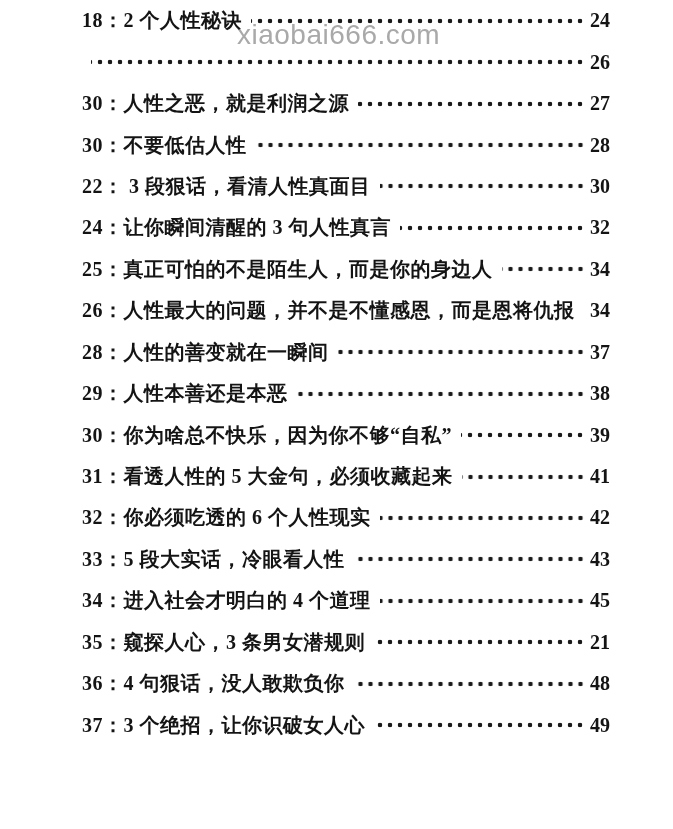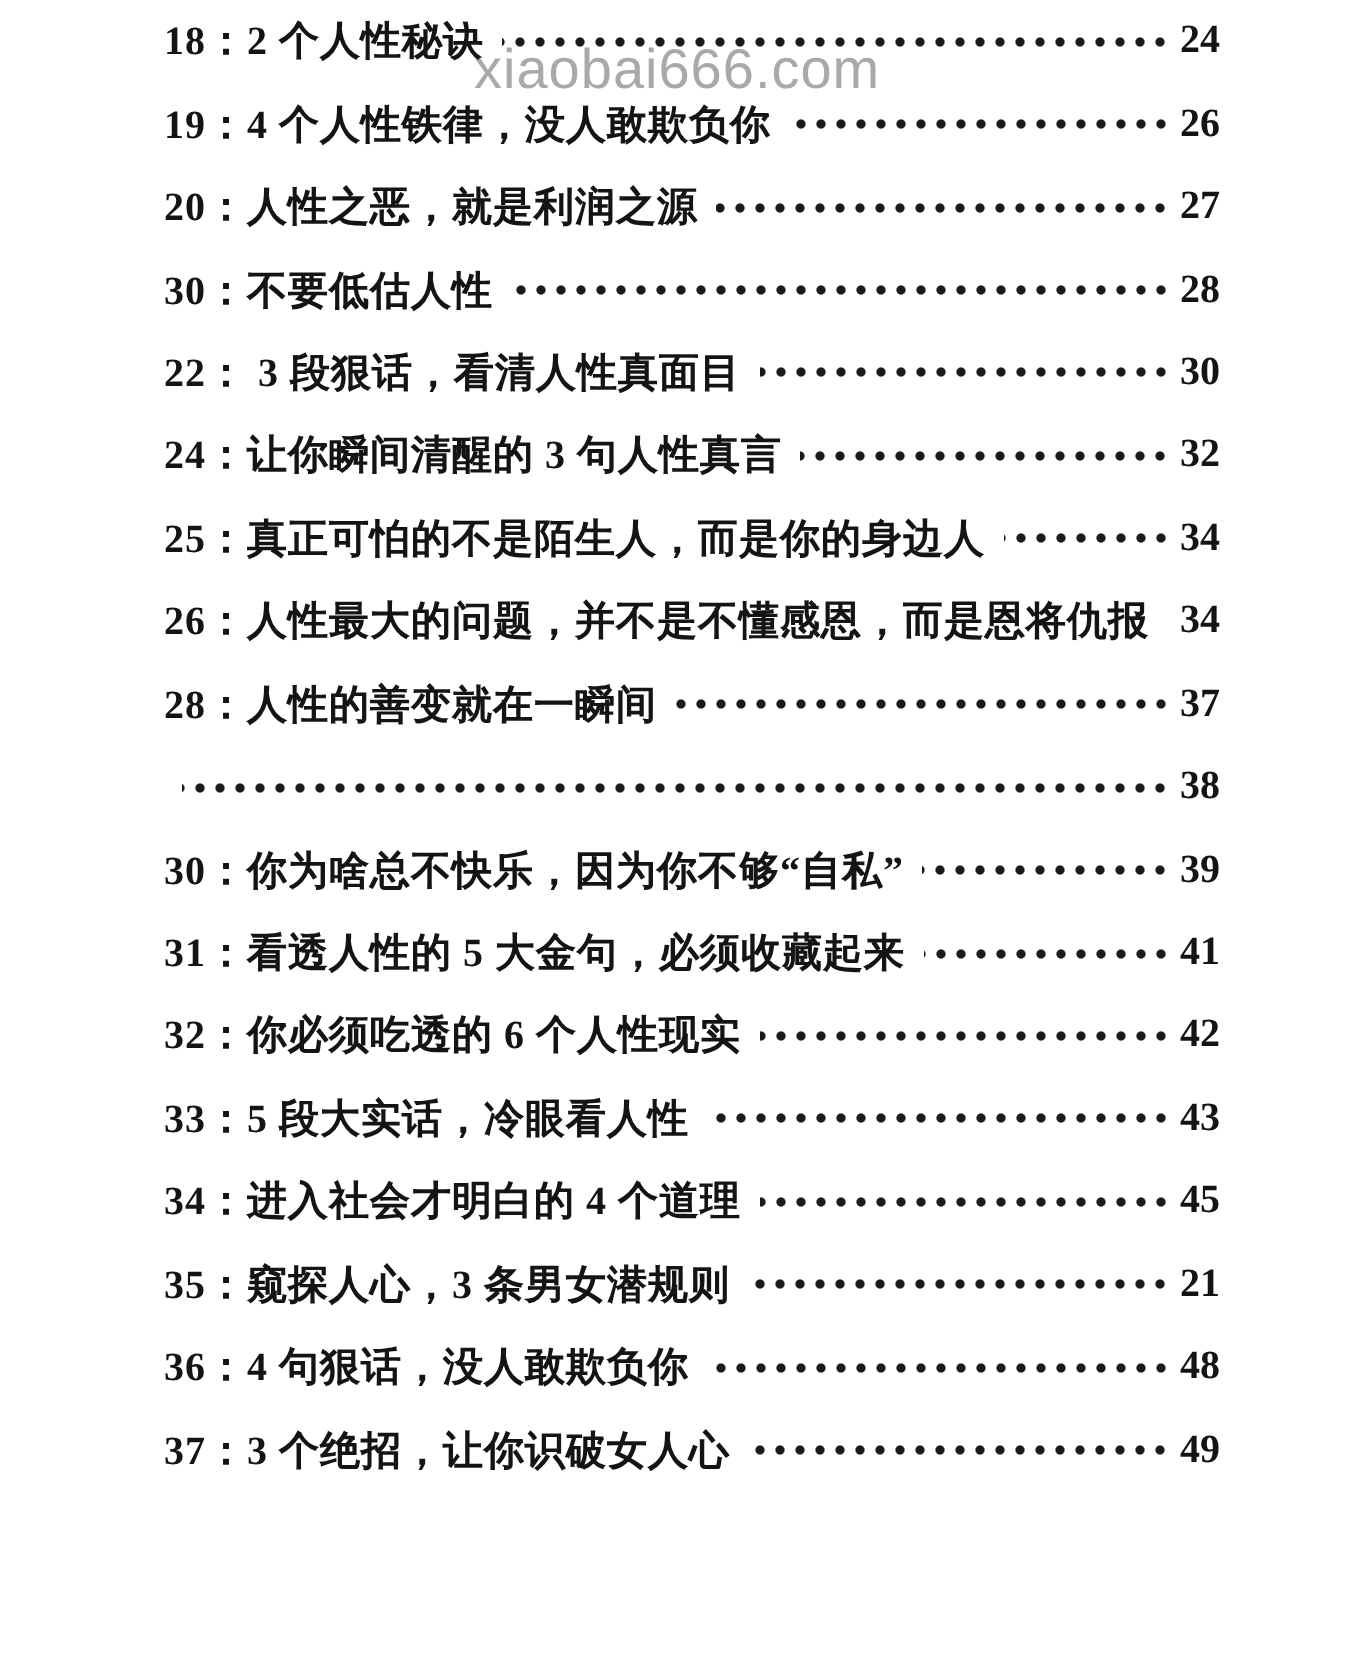--- a/index.html
+++ b/index.html
@@ -79,27 +79,26 @@
   <div class="watermark">xiaobai666.com</div>
 
   <div class="toc">
   <div class="toc-row">
     <span class="toc-title">18：2 个人性秘诀</span>
     <span class="toc-leader"></span>
     <span class="toc-page">24</span>
   </div>
 
   <div class="toc-row">
-    <span class="toc-title">19：4 个人性铁律，没人敢欺负你</span>
     <span class="toc-leader"></span>
     <span class="toc-page">26</span>
   </div>
 
   <div class="toc-row">
-    <span class="toc-title">20：人性之恶，就是利润之源</span>
+    <span class="toc-title">30：人性之恶，就是利润之源</span>
     <span class="toc-leader"></span>
     <span class="toc-page">27</span>
   </div>
 
   <div class="toc-row">
     <span class="toc-title">30：不要低估人性</span>
     <span class="toc-leader"></span>
     <span class="toc-page">28</span>
   </div>
 
@@ -129,20 +128,21 @@
   </div>
 
 
   <div class="toc-row">
     <span class="toc-title">28：人性的善变就在一瞬间</span>
     <span class="toc-leader"></span>
     <span class="toc-page">37</span>
   </div>
 
   <div class="toc-row">
+    <span class="toc-title">29：人性本善还是本恶</span>
     <span class="toc-leader"></span>
     <span class="toc-page">38</span>
   </div>
 
   <div class="toc-row">
     <span class="toc-title">30：你为啥总不快乐，因为你不够“自私”</span>
     <span class="toc-leader"></span>
     <span class="toc-page">39</span>
   </div>
 

